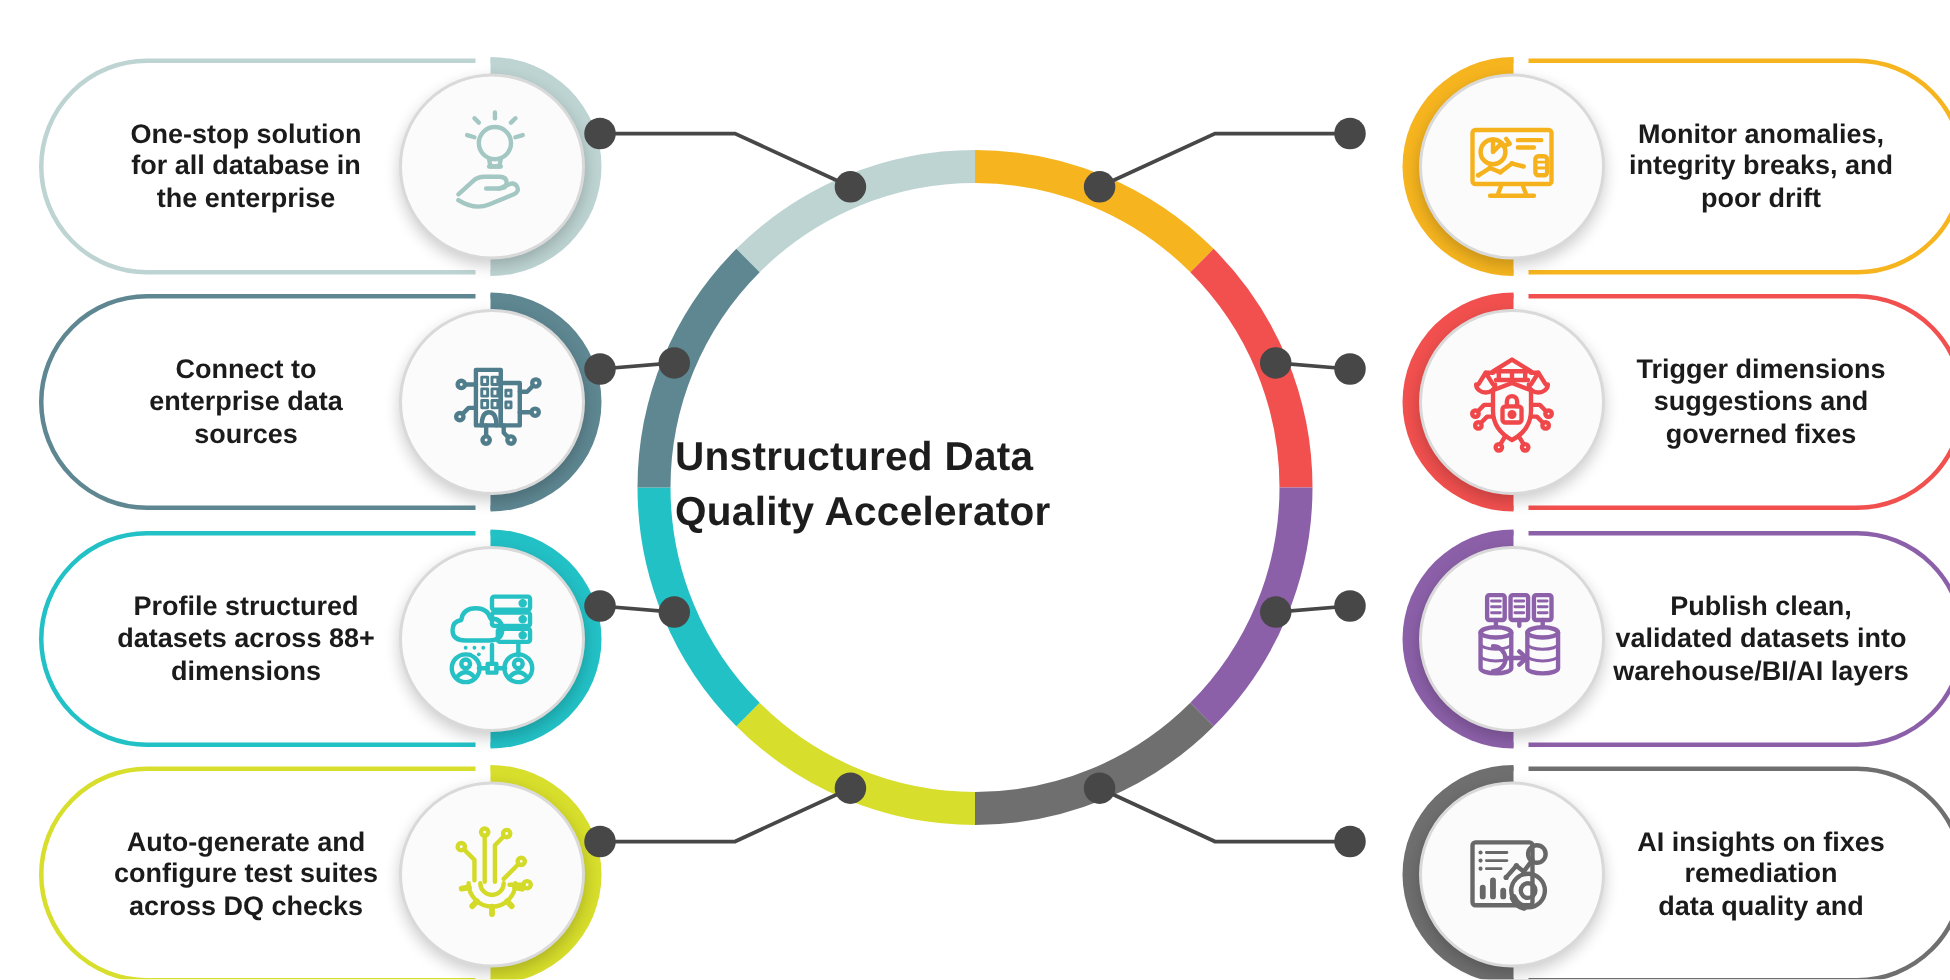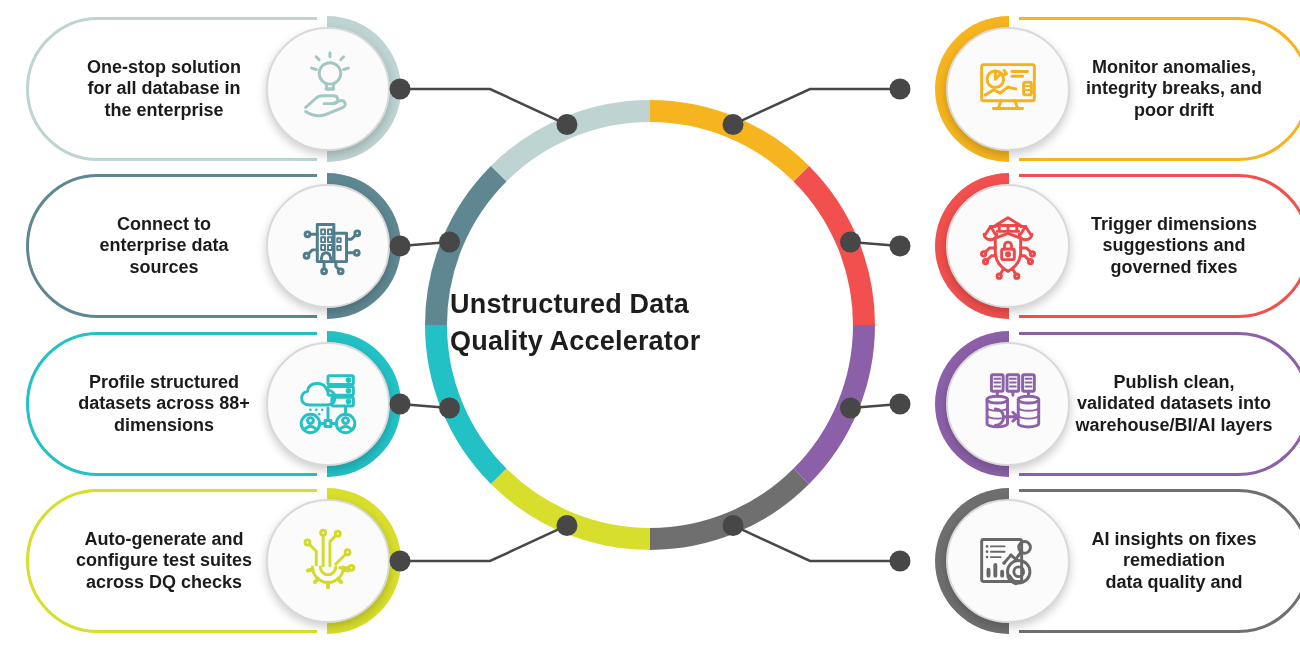--- a/index.html
+++ b/index.html
@@ -1,21 +1,21 @@
 <!DOCTYPE html>
 <html><head>
 <meta charset="utf-8">
 <style>
   html,body{margin:0;padding:0;background:#ffffff;}
   .stage{
     position:relative;width:1300px;height:653px;background:#ffffff;overflow:hidden;
     font-family:"Liberation Sans",sans-serif;
   }
   
-  .card{position:absolute;width:374px;height:144px;}
+  .card{position:absolute;width:374px;height:144px;margin-top:22px;}
   .card.left{left:26px;}
   .card.right{left:936px;}
   .row0{top:17px}.row1{top:174px}.row2{top:332px}.row3{top:489px}
   .outline{position:absolute;inset:0;border:3px solid var(--accent);border-radius:72px;}
   .gap{position:absolute;top:-4px;bottom:-4px;width:10px;background:#ffffff;}
   .card.left  .gap{left:291px;}
   .card.right .gap{left:73px;}
   .disc{position:absolute;top:-1px;width:74px;height:146px;background:var(--accent);}
   .card.left  .disc{left:301px;border-radius:0 74px 74px 0 / 0 73px 73px 0;}
   .card.right .disc{left:-1px;border-radius:74px 0 0 74px / 73px 0 0 73px;}

